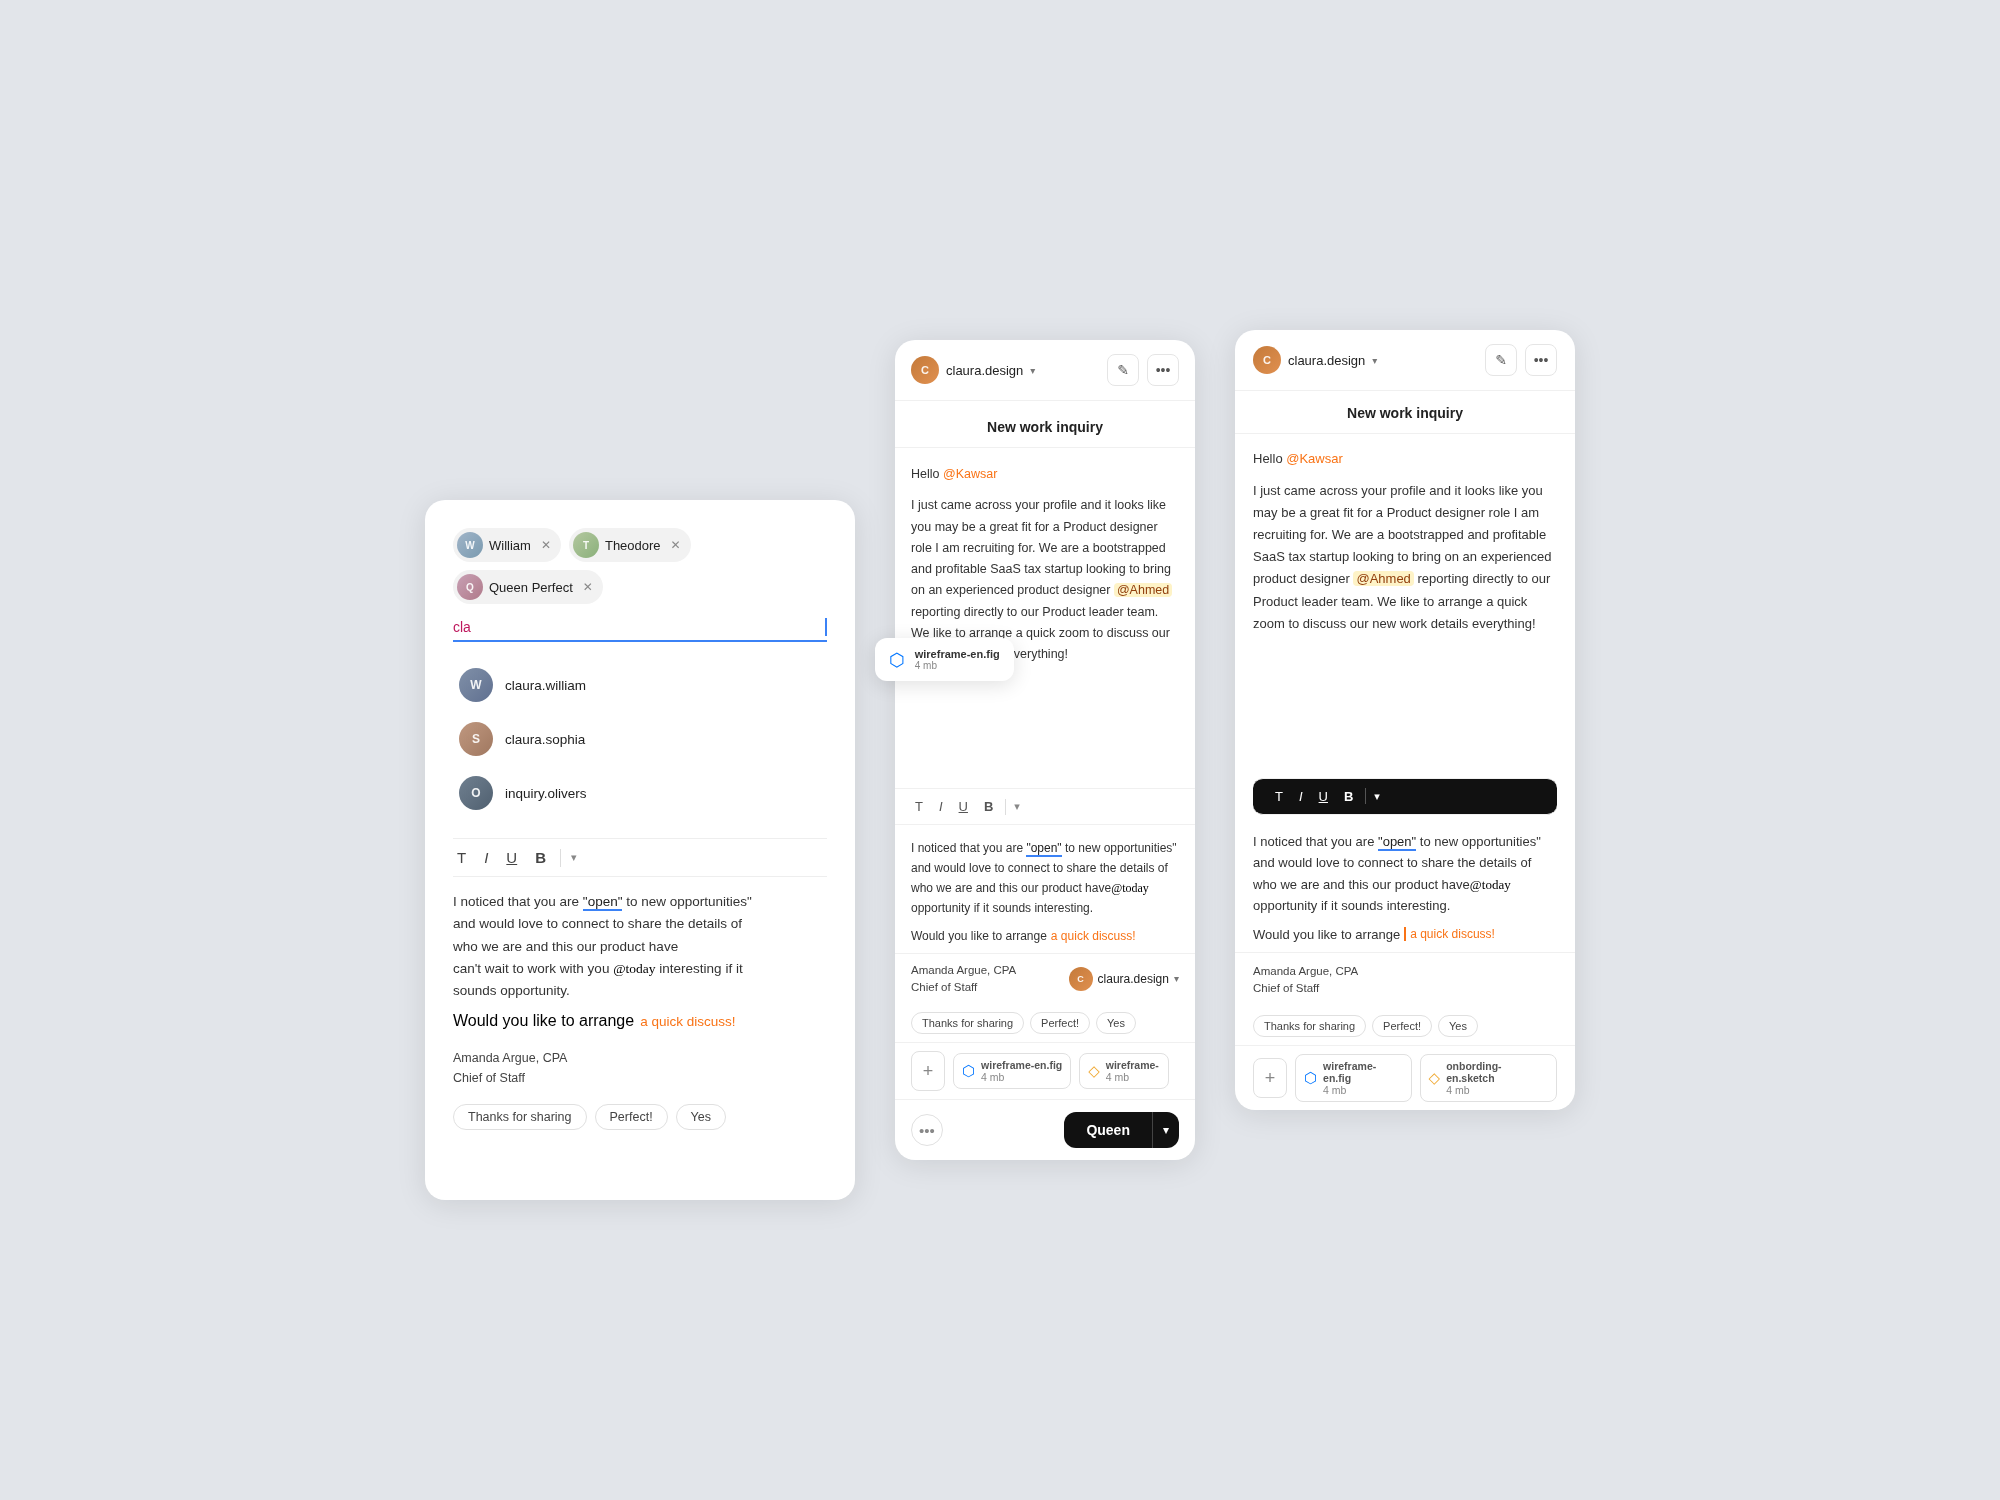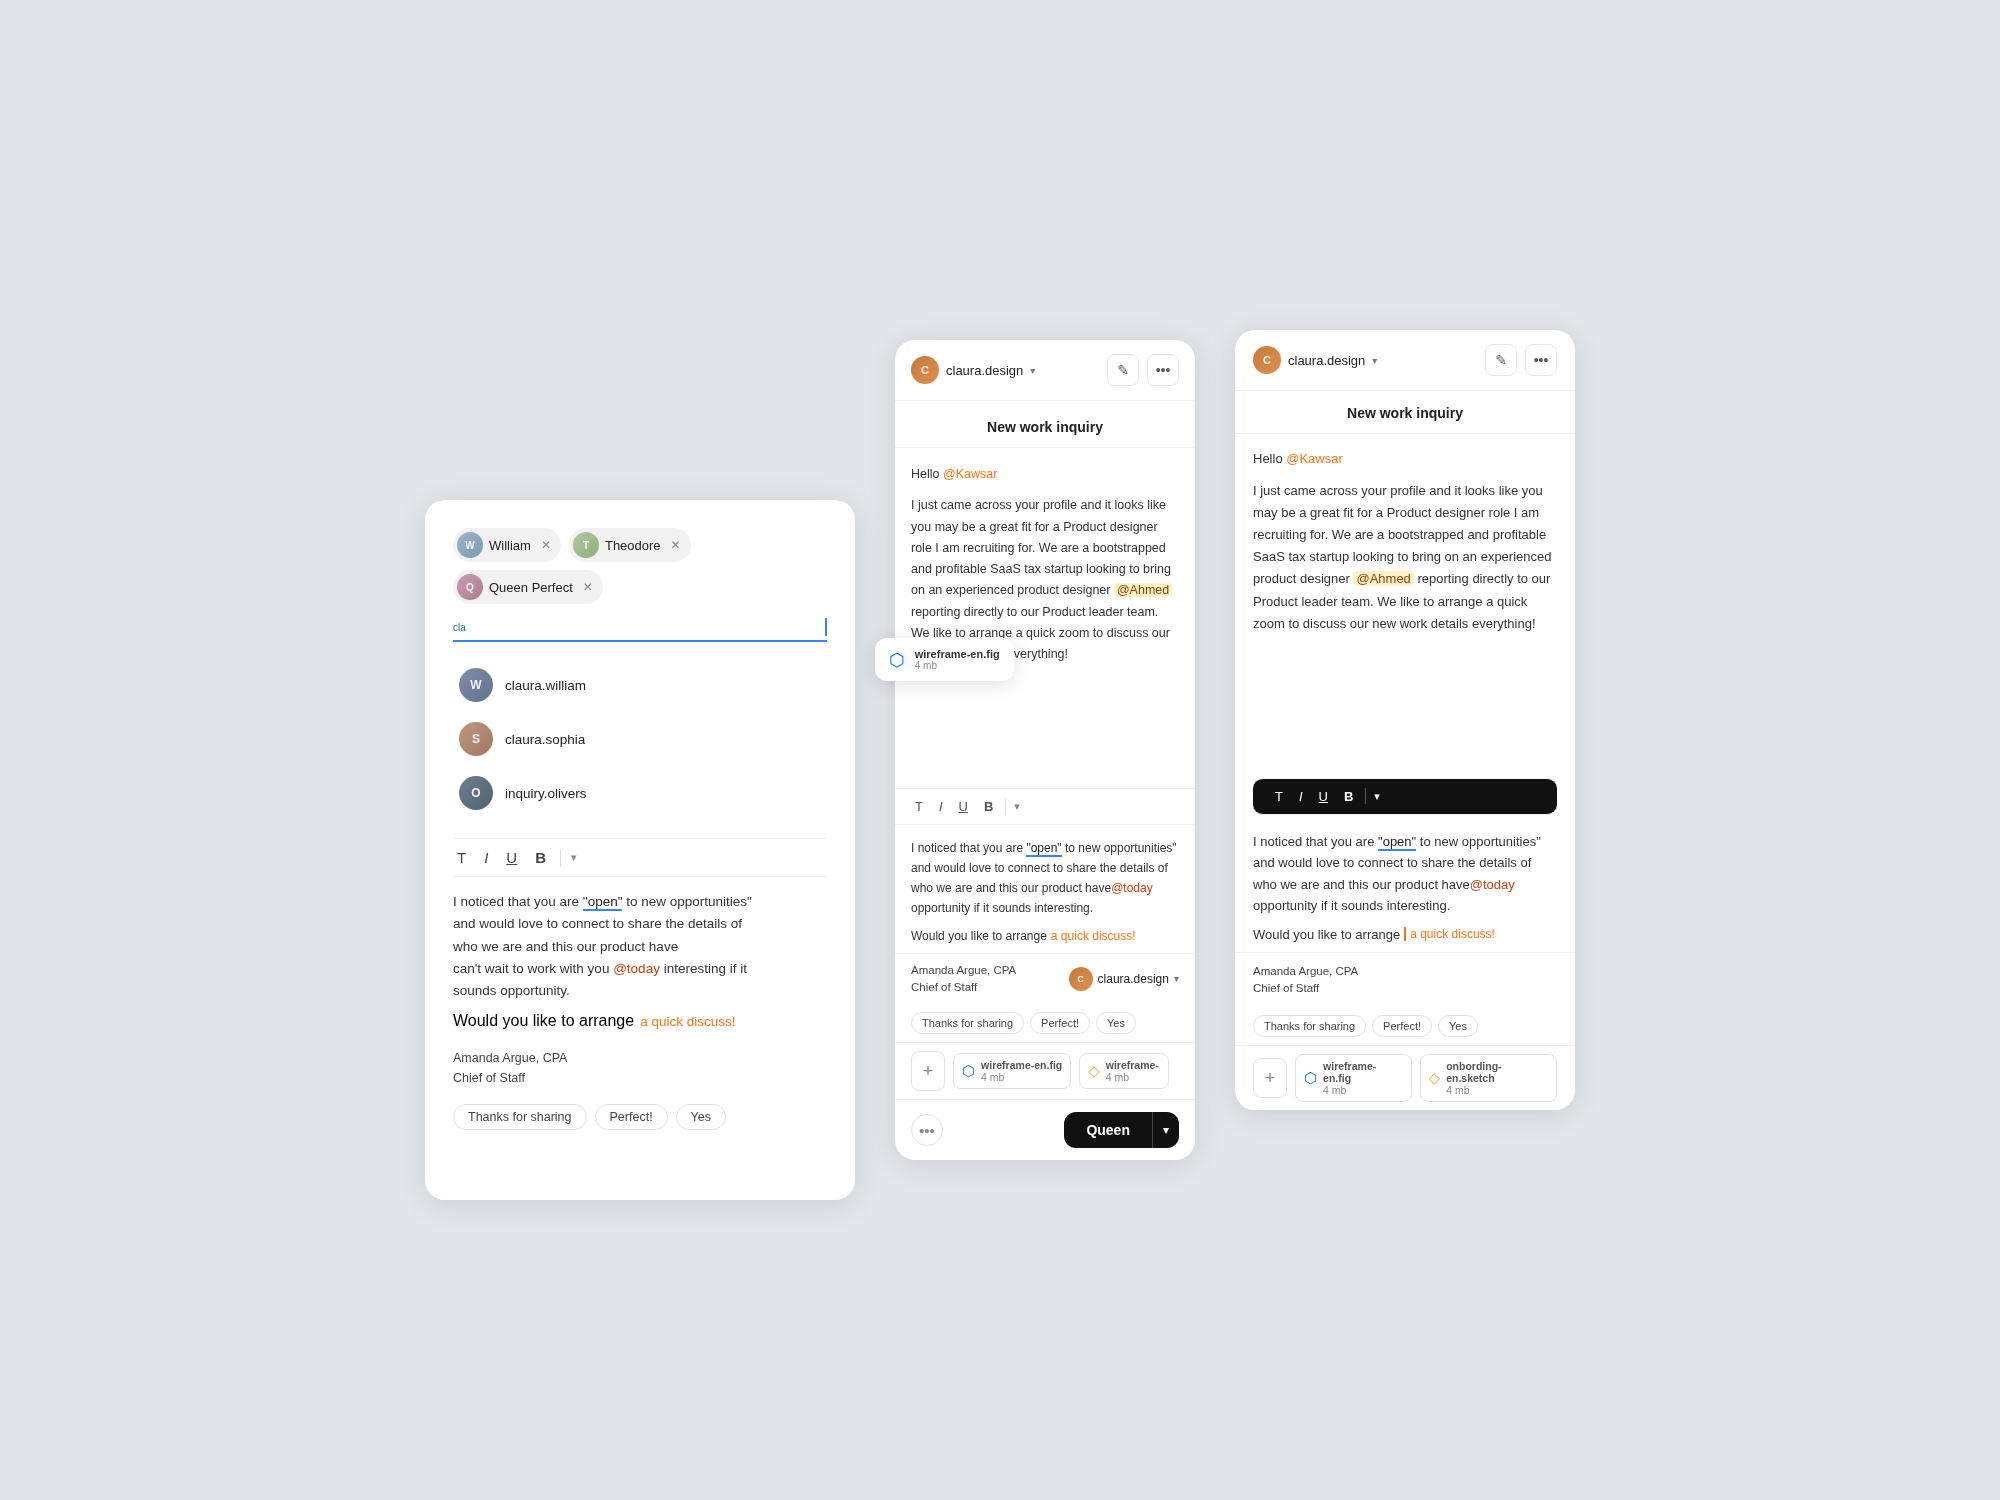--- a/index.html
+++ b/index.html
@@ -66,22 +66,22 @@
     .search-row {
       display: flex;
       align-items: center;
       border-bottom: 2px solid #3b82f6;
       margin-bottom: 16px;
       padding-bottom: 4px;
     }
     .search-input {
       border: none;
       outline: none;
-      font-size: 10px;
-      color: #0f766e;
+      font-size: 14px;
+      color: #be185d;
       width: 100%;
       background: transparent;
     }
     .search-cursor {
       width: 2px;
       height: 18px;
       background: #3b82f6;
       display: inline-block;
       margin-left: 1px;
     }
@@ -144,21 +144,22 @@
       color: #333;
       line-height: 1.65;
       margin-bottom: 10px;
     }
     .highlight-open {
       background: none;
       border-bottom: 2px solid #3b82f6;
       color: #222;
     }
     .highlight-today {
-      color: #c2410c;
+      color: #000000;
+      font-family: Liberation Serif, serif;
     }
     .compose-line {
       display: flex;
       align-items: center;
       gap: 6px;
       margin-bottom: 18px;
     }
     .compose-placeholder {
       color: #f97316;
       font-size: 13.5px;

